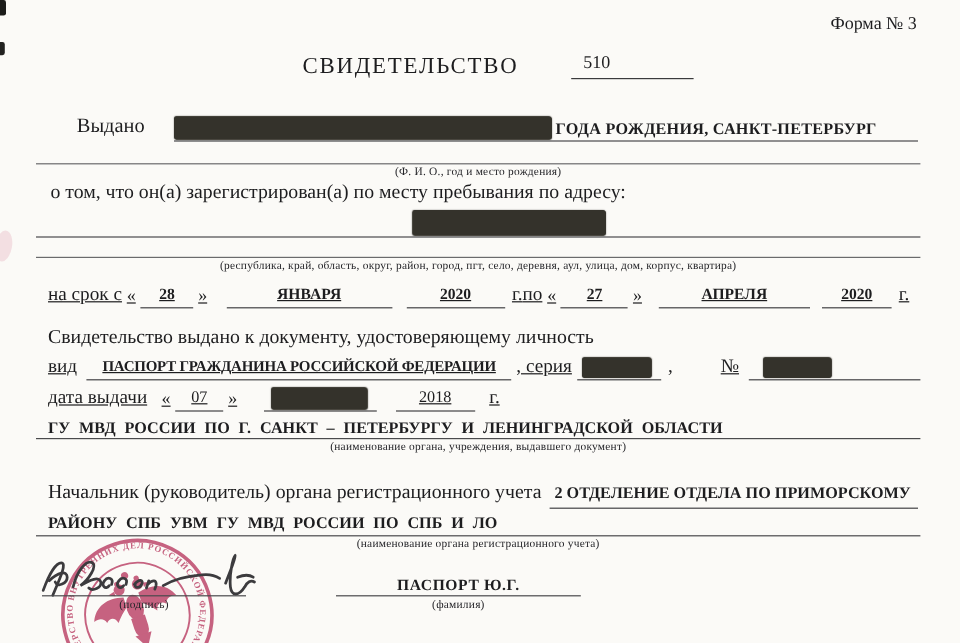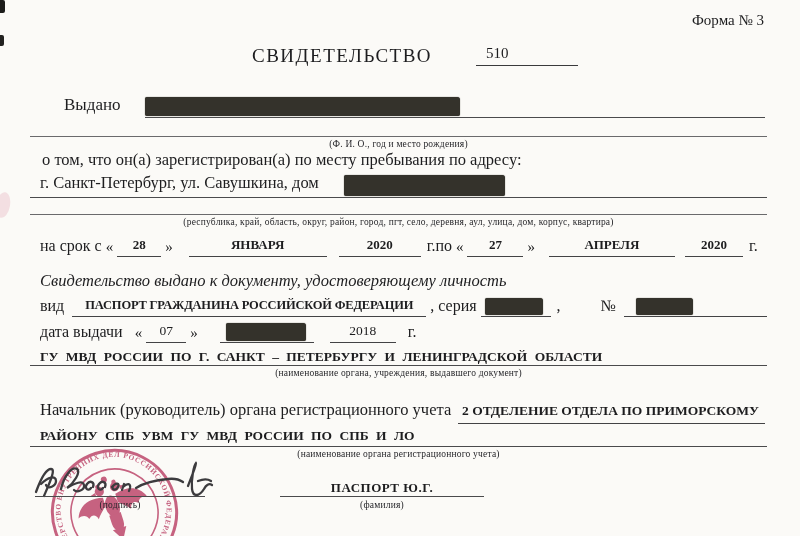--- a/index.html
+++ b/index.html
@@ -9,48 +9,48 @@
     background:#fbfaf7;
     font-family:"Liberation Serif","DejaVu Serif",serif;
     color:#1d1d1f;
   }
   .abs { position:absolute; }
   .caption { font-size:9.5px; color:#26262a; text-align:center; letter-spacing:.2px; }
   .rule { border-top:1.3px solid #4a4a4c; height:0; }
   .rule-thin { border-top:1px solid #6a6a6c; height:0; }
   .redaction { background:#34322b; border-radius:2px 3px 2px 2px; box-shadow:0 0 1px #34322b; }
   .bold-val { font-weight:bold; }
-  .flex-row { display:flex; align-items:flex-end; font-size:16px; }
+  .flex-row { display:flex; align-items:flex-end; font-size:16px;text-decoration:underline; }
   .pf { border-bottom:1.3px solid #434345; text-align:center; font-weight:bold; font-size:13px; padding-bottom:3px; }
   .quote { font-size:15px; padding:0 4px 1px 4px; }
   .stamp-svg { mix-blend-mode:multiply; }
 </style>
 </head>
 <body>
 
 <div class="page">
 
   <div class="abs" style="left:0;top:8;width:5px;height:13px;background:#1c1c1a;border-radius:0 2px 2px 0;"></div>
   <div class="abs" style="left:0;top:35px;width:4px;height:11px;background:#222220;border-radius:0 2px 2px 0;"></div>
   <div class="abs" style="left:-4px;top:192px;width:14px;height:26px;background:#e9b6c4;opacity:.4;transform:rotate(10deg);border-radius:50%;"></div>
 
   <div class="abs" style="right:36px;top:12px;font-size:15px;">Форма № 3</div>
 
   <div class="abs" style="left:252px;top:45px;font-size:19px;letter-spacing:1.5px;">СВИДЕТЕЛЬСТВО</div>
   <div class="abs" style="left:476px;top:45px;width:102px;height:21px;border-bottom:1.3px solid #3a3a3c;font-size:15px;padding-left:10px;">510</div>
 
   <div class="abs" style="left:64px;top:95px;font-size:17px;">Выдано</div>
   <div class="abs redaction" style="left:145px;top:97px;width:315px;height:19px;"></div>
+  <div class="abs bold-val" style="left:463px;top:100px;font-size:13.5px;letter-spacing:.2px;">ГОДА РОЖДЕНИЯ, САНКТ-ПЕТЕРБУРГ</div>
   <div class="abs rule" style="left:145px;top:117px;width:620px;border-top-width:1.5px;"></div>
 
   <div class="abs rule-thin" style="left:30px;top:136px;width:737px;"></div>
   <div class="abs caption" style="left:30px;top:139px;width:737px;">(Ф. И. О., год и место рождения)</div>
 
   <div class="abs" style="left:42px;top:150px;font-size:16.5px;">о том, что он(а) зарегистрирован(а) по месту пребывания по адресу:</div>
-  <div class="abs" style="left:40px;top:173px;font-size:16.5px;">г. Санкт-Петербург, ул. Савушкина, дом</div>
   <div class="abs redaction" style="left:344px;top:175px;width:161px;height:21px;"></div>
   <div class="abs rule" style="left:30px;top:197px;width:737px;"></div>
   <div class="abs rule-thin" style="left:30px;top:214px;width:737px;"></div>
   <div class="abs caption" style="left:30px;top:217px;width:737px;">(республика, край, область, округ, район, город, пгт, село, деревня, аул, улица, дом, корпус, квартира)</div>
 
   <div class="abs flex-row" style="left:40px;top:236px;width:727px;height:21px;">
     <span style="padding-bottom:2px;">на срок с</span>
     <span class="quote">«</span>
     <span class="pf" style="width:44px;">28</span>
     <span class="quote">»</span>
@@ -59,21 +59,21 @@
     <span style="margin-left:6px;padding-bottom:2px;">г.</span>
     <span style="padding-bottom:2px;">по</span>
     <span class="quote">«</span>
     <span class="pf" style="width:56px;">27</span>
     <span class="quote">»</span>
     <span class="pf" style="width:126px;margin-left:10px;">АПРЕЛЯ</span>
     <span class="pf" style="width:58px;margin-left:10px;">2020</span>
     <span style="margin-left:6px;padding-bottom:2px;">г.</span>
   </div>
 
-  <div class="abs" style="left:40px;top:271px;font-size:16.5px;font-style:italic;">Свидетельство выдано к документу, удостоверяющему личность</div>
+  <div class="abs" style="left:40px;top:271px;font-size:16.5px;">Свидетельство выдано к документу, удостоверяющему личность</div>
 
   <div class="abs flex-row" style="left:40px;top:296px;width:727px;height:21px;">
     <span style="padding-bottom:2px;">вид</span>
     <span class="pf" style="width:354px;margin-left:8px;font-size:12.5px;letter-spacing:-.2px;">ПАСПОРТ ГРАЖДАНИНА РОССИЙСКОЙ ФЕДЕРАЦИИ</span>
     <span style="padding-bottom:2px;margin-left:4px;">, серия</span>
     <span class="pf" style="width:70px;margin-left:4px;position:relative;">
         <span class="redaction abs" style="left:4px;bottom:1px;width:58px;height:17px;"></span>
       </span>
     <span style="padding-bottom:2px;margin-left:6px;">,</span>
     <span style="padding-bottom:2px;margin-left:40px;">№</span>

